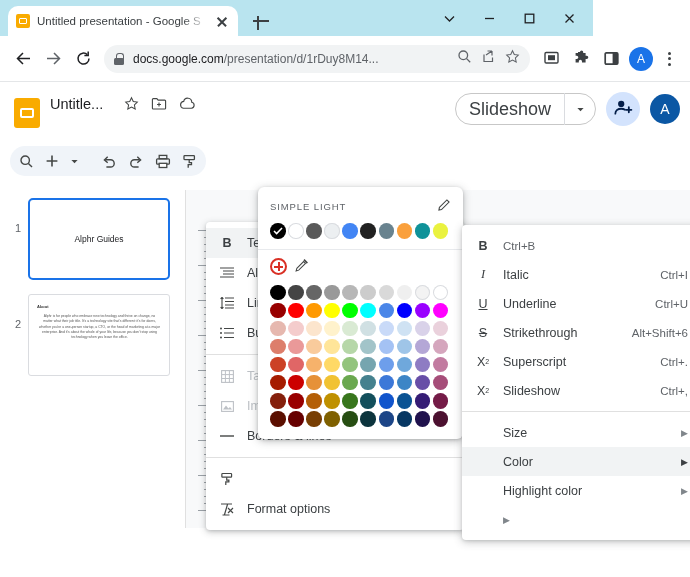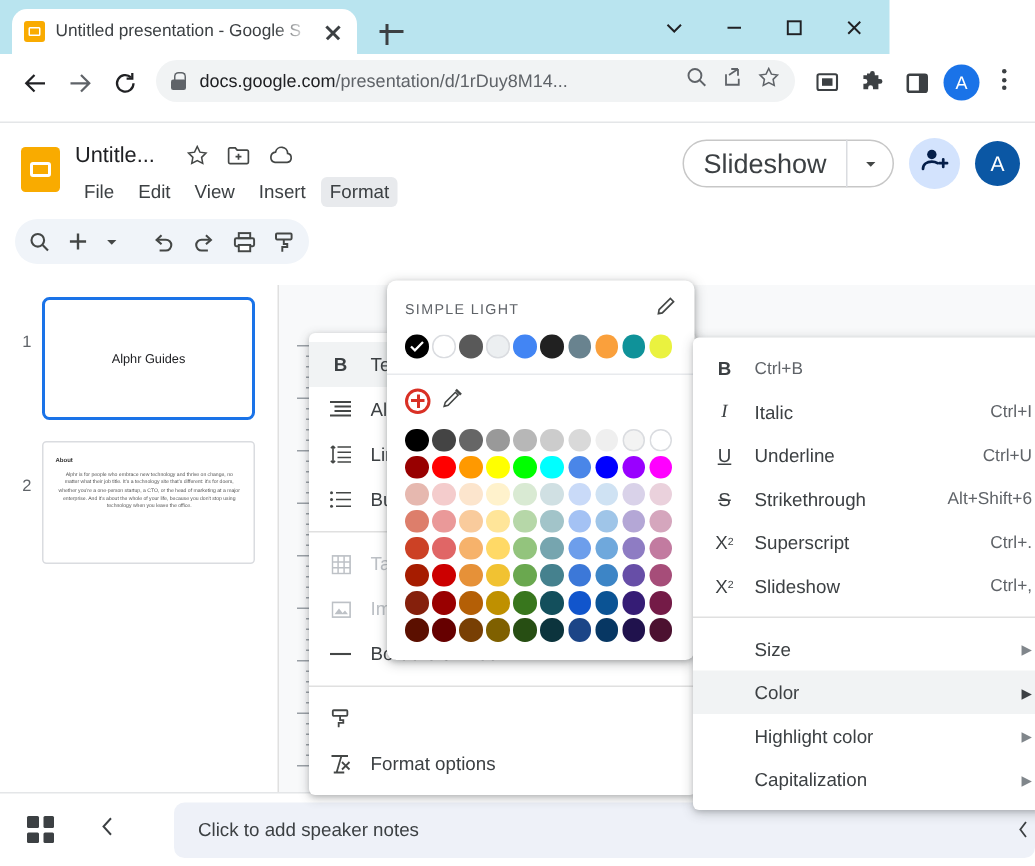--- a/index.html
+++ b/index.html
@@ -40,21 +40,21 @@
   .newtab::before,.newtab::after{content:"";position:absolute;background:#3c4043;}
   .newtab::before{left:3px;top:10px;width:16px;height:2px;}
   .newtab::after{left:7px;top:6px;width:2px;height:14px;}
 
   .wincontrols { position:absolute; right:4px; top:0; height:36px; display:flex; align-items:center; }
   .wc { width:40px;height:36px; display:flex;align-items:center;justify-content:center; cursor:pointer; }
   .wc svg { display:block; }
 
   .navbar {
     position:absolute; left:0; top:36px; width:690px; height:46px;
-    background:#fff; display:flex; align-items:flex-start; padding:4px 8px;
+    background:#fff; display:flex; align-items:center; padding:4px 8px;
     border-bottom:1px solid #e4e6e8;
   }
   .navbtn { width:30px;height:30px; display:flex;align-items:center;justify-content:center; cursor:pointer; flex:0 0 auto;}
   .omnibox {
     flex:1 1 auto; height:28px; background:#f1f3f4; border-radius:14px;
     display:flex; align-items:center; padding:0 10px; gap:9px; margin:0 6px; min-width:0;
   }
   .omnibox .url { font-size:12px; color:#5f6368; white-space:nowrap; overflow:hidden; flex:1 1 auto;}
   .omnibox .url b { color:#202124; font-weight:400; }
   .lock { width:10px;height:12px; position:relative; flex:0 0 auto;}
@@ -312,27 +312,20 @@
             <path d="M8.5 6.4v4.2M6.4 8.5h4.2" stroke="#444746" stroke-width="1.2"></path>
           </svg>
       </span>
       <span>
         <svg width="17" height="14" viewBox="0 0 18 14">
             <path d="M4.6 11.5h8.6a3.2 3.2 0 0 0 .3-6.3A4.3 4.3 0 0 0 5 4.2a3.7 3.7 0 0 0-.4 7.3z" stroke="#444746" stroke-width="1.2" fill="none"></path>
           </svg>
       </span>
     </div>
 
-    <div class="menubar">
-      <div class="menu-item">File</div>
-      <div class="menu-item">Edit</div>
-      <div class="menu-item">View</div>
-      <div class="menu-item">Insert</div>
-      <div class="menu-item active">Format</div>
-    </div>
 
     <div class="toolbar">
       <span class="tb">
         <svg width="15" height="15" viewBox="0 0 15 15">
             <circle cx="6.2" cy="6.2" r="4.2" stroke="#444746" stroke-width="1.4" fill="none"></circle>
             <path d="M9.4 9.4 L13 13" stroke="#444746" stroke-width="1.4"></path>
           </svg>
       </span>
       <span class="tb">
         <svg width="14" height="14" viewBox="0 0 14 14">
@@ -722,41 +715,19 @@
         <span class="lb">Color</span>
         <span class="arw on">▶</span>
       </div>
       <div class="ctx-item">
         <span class="ic"></span>
         <span class="lb">Highlight color</span>
         <span class="arw">▶</span>
       </div>
       <div class="ctx-item">
         <span class="ic"></span>
-        <span class="lb">Capitalization</span>
         <span class="arw">▶</span>
       </div>
     </div>
 
-    <div class="bottombar">
-      <div class="bb-grid">
-          <i></i>
-          <i></i>
-          <i></i>
-          <i></i>
-        </div>
-      <div class="bb-chev">
-        <svg width="12" height="14" viewBox="0 0 12 14">
-            <path d="M8 1.5 L3 7 L8 12.5" stroke="#3c4043" stroke-width="1.3" fill="none"></path>
-          </svg>
-      </div>
-      <div class="notes">
-        <span>Click to add speaker notes</span>
-      </div>
-      <div class="notes-handle">
-        <svg width="9" height="12" viewBox="0 0 9 12">
-            <path d="M6 1 L2.2 6 L6 11" stroke="#3c4043" stroke-width="1.2" fill="none"></path>
-          </svg>
-      </div>
-    </div>
 
   </div>
 </div>
 
 </body></html>

